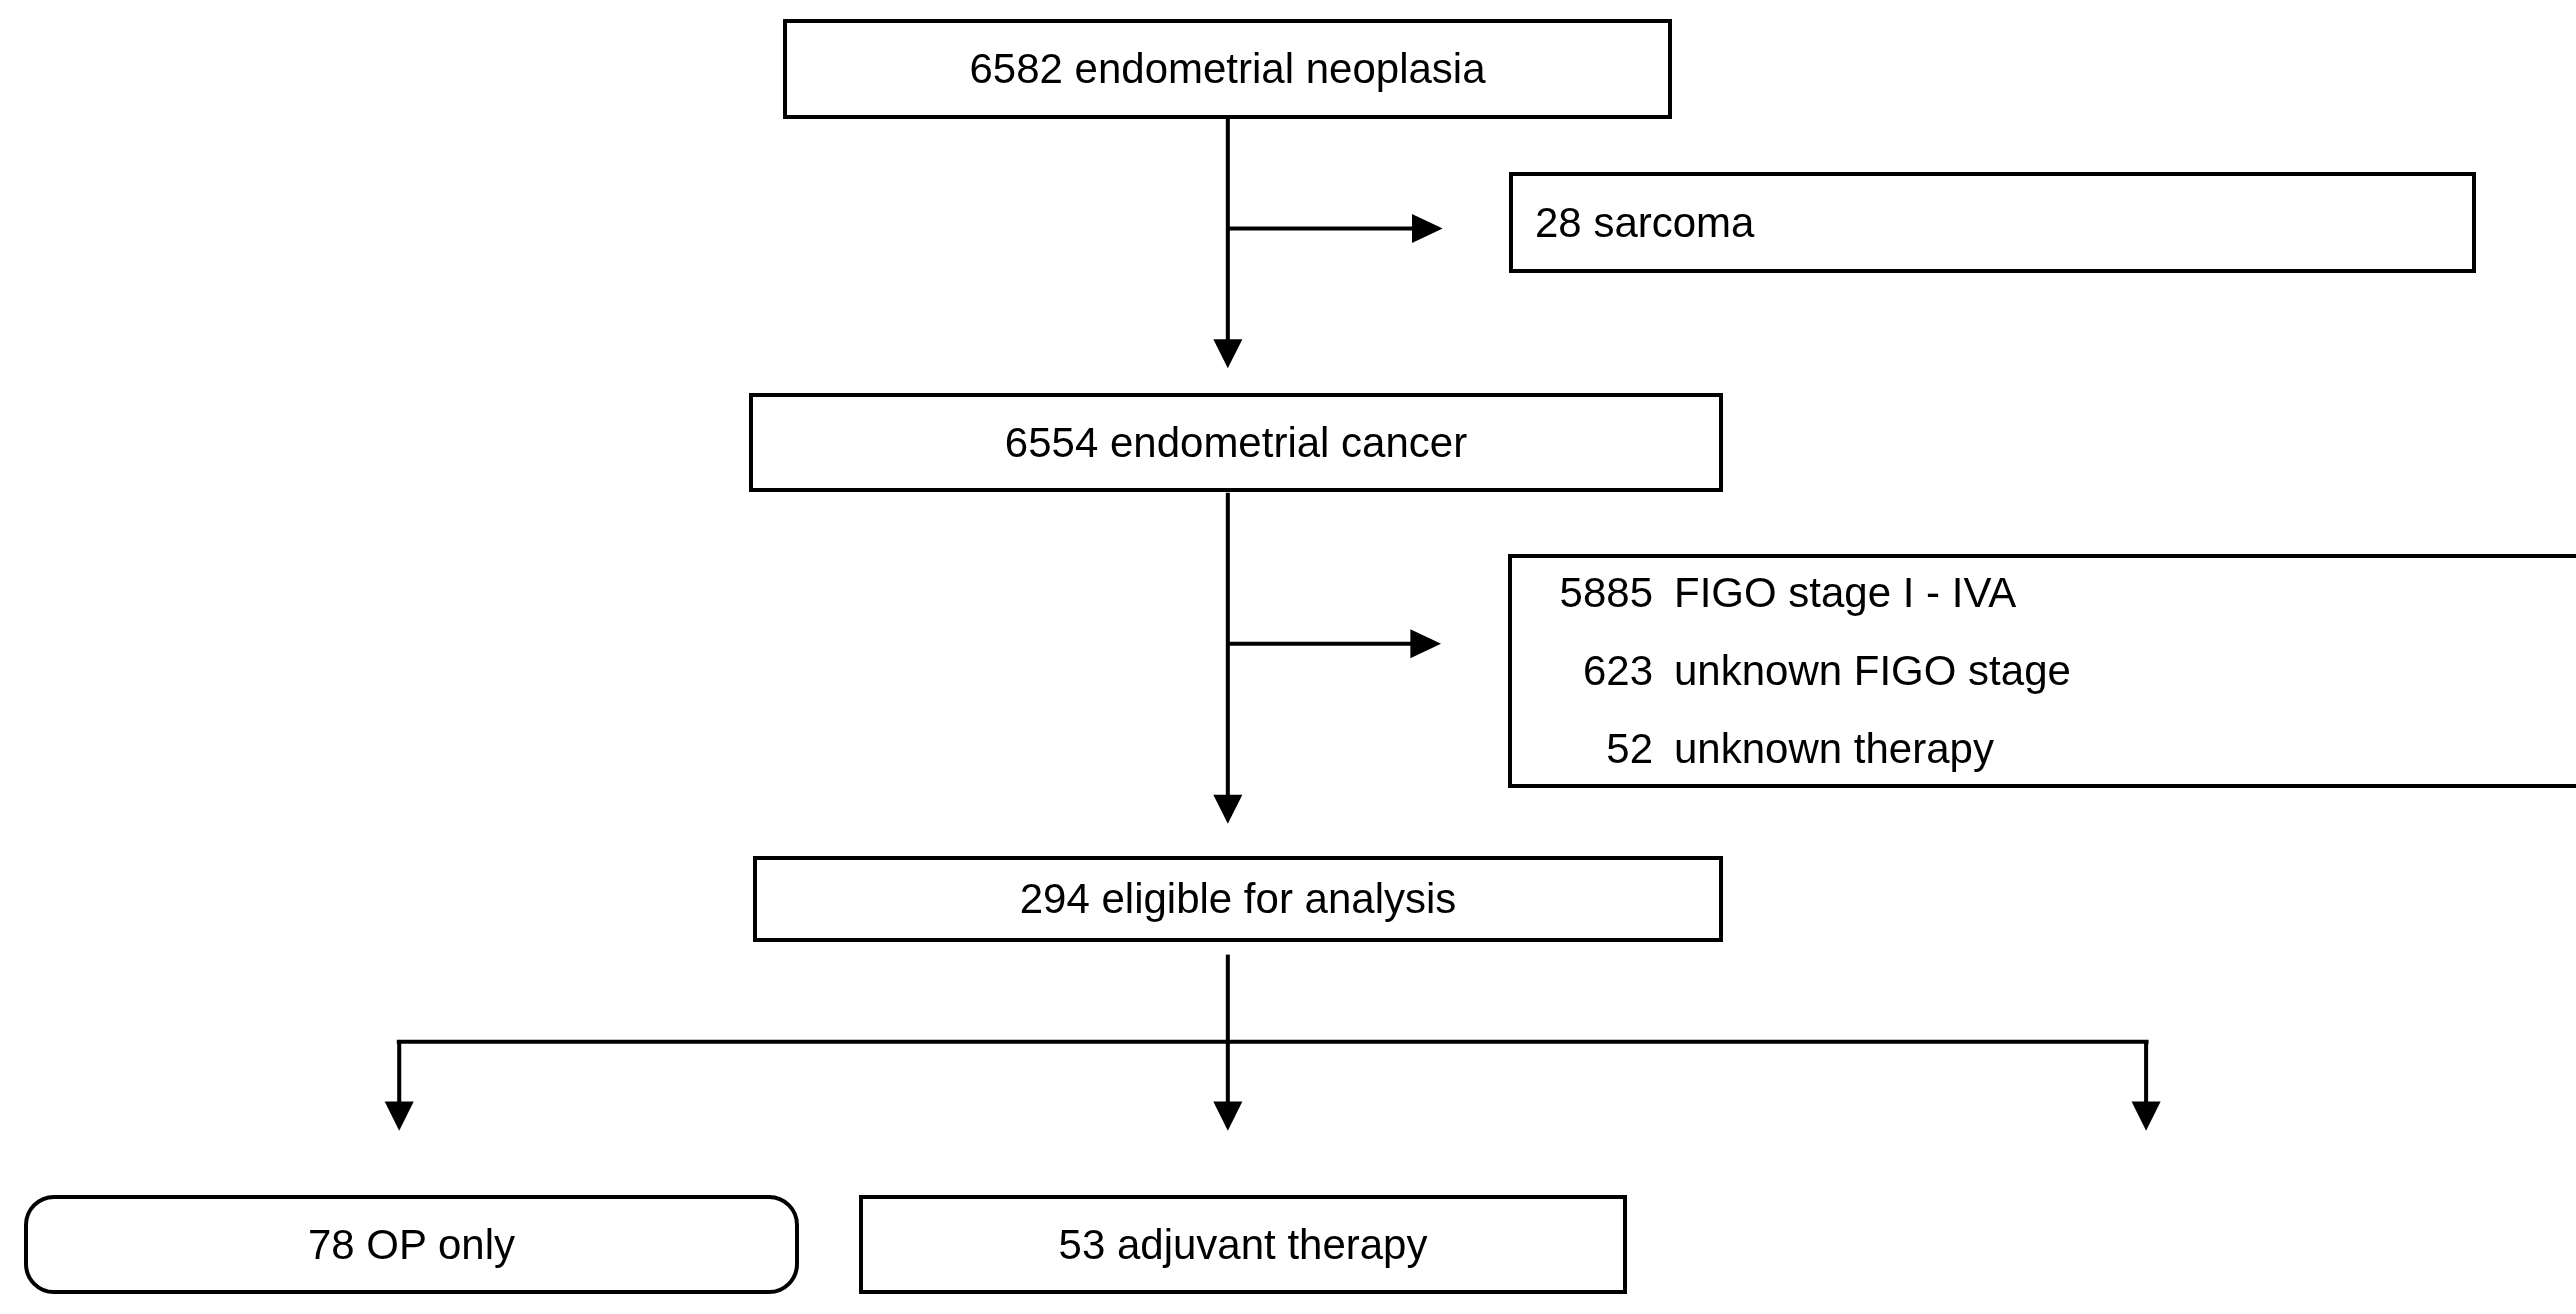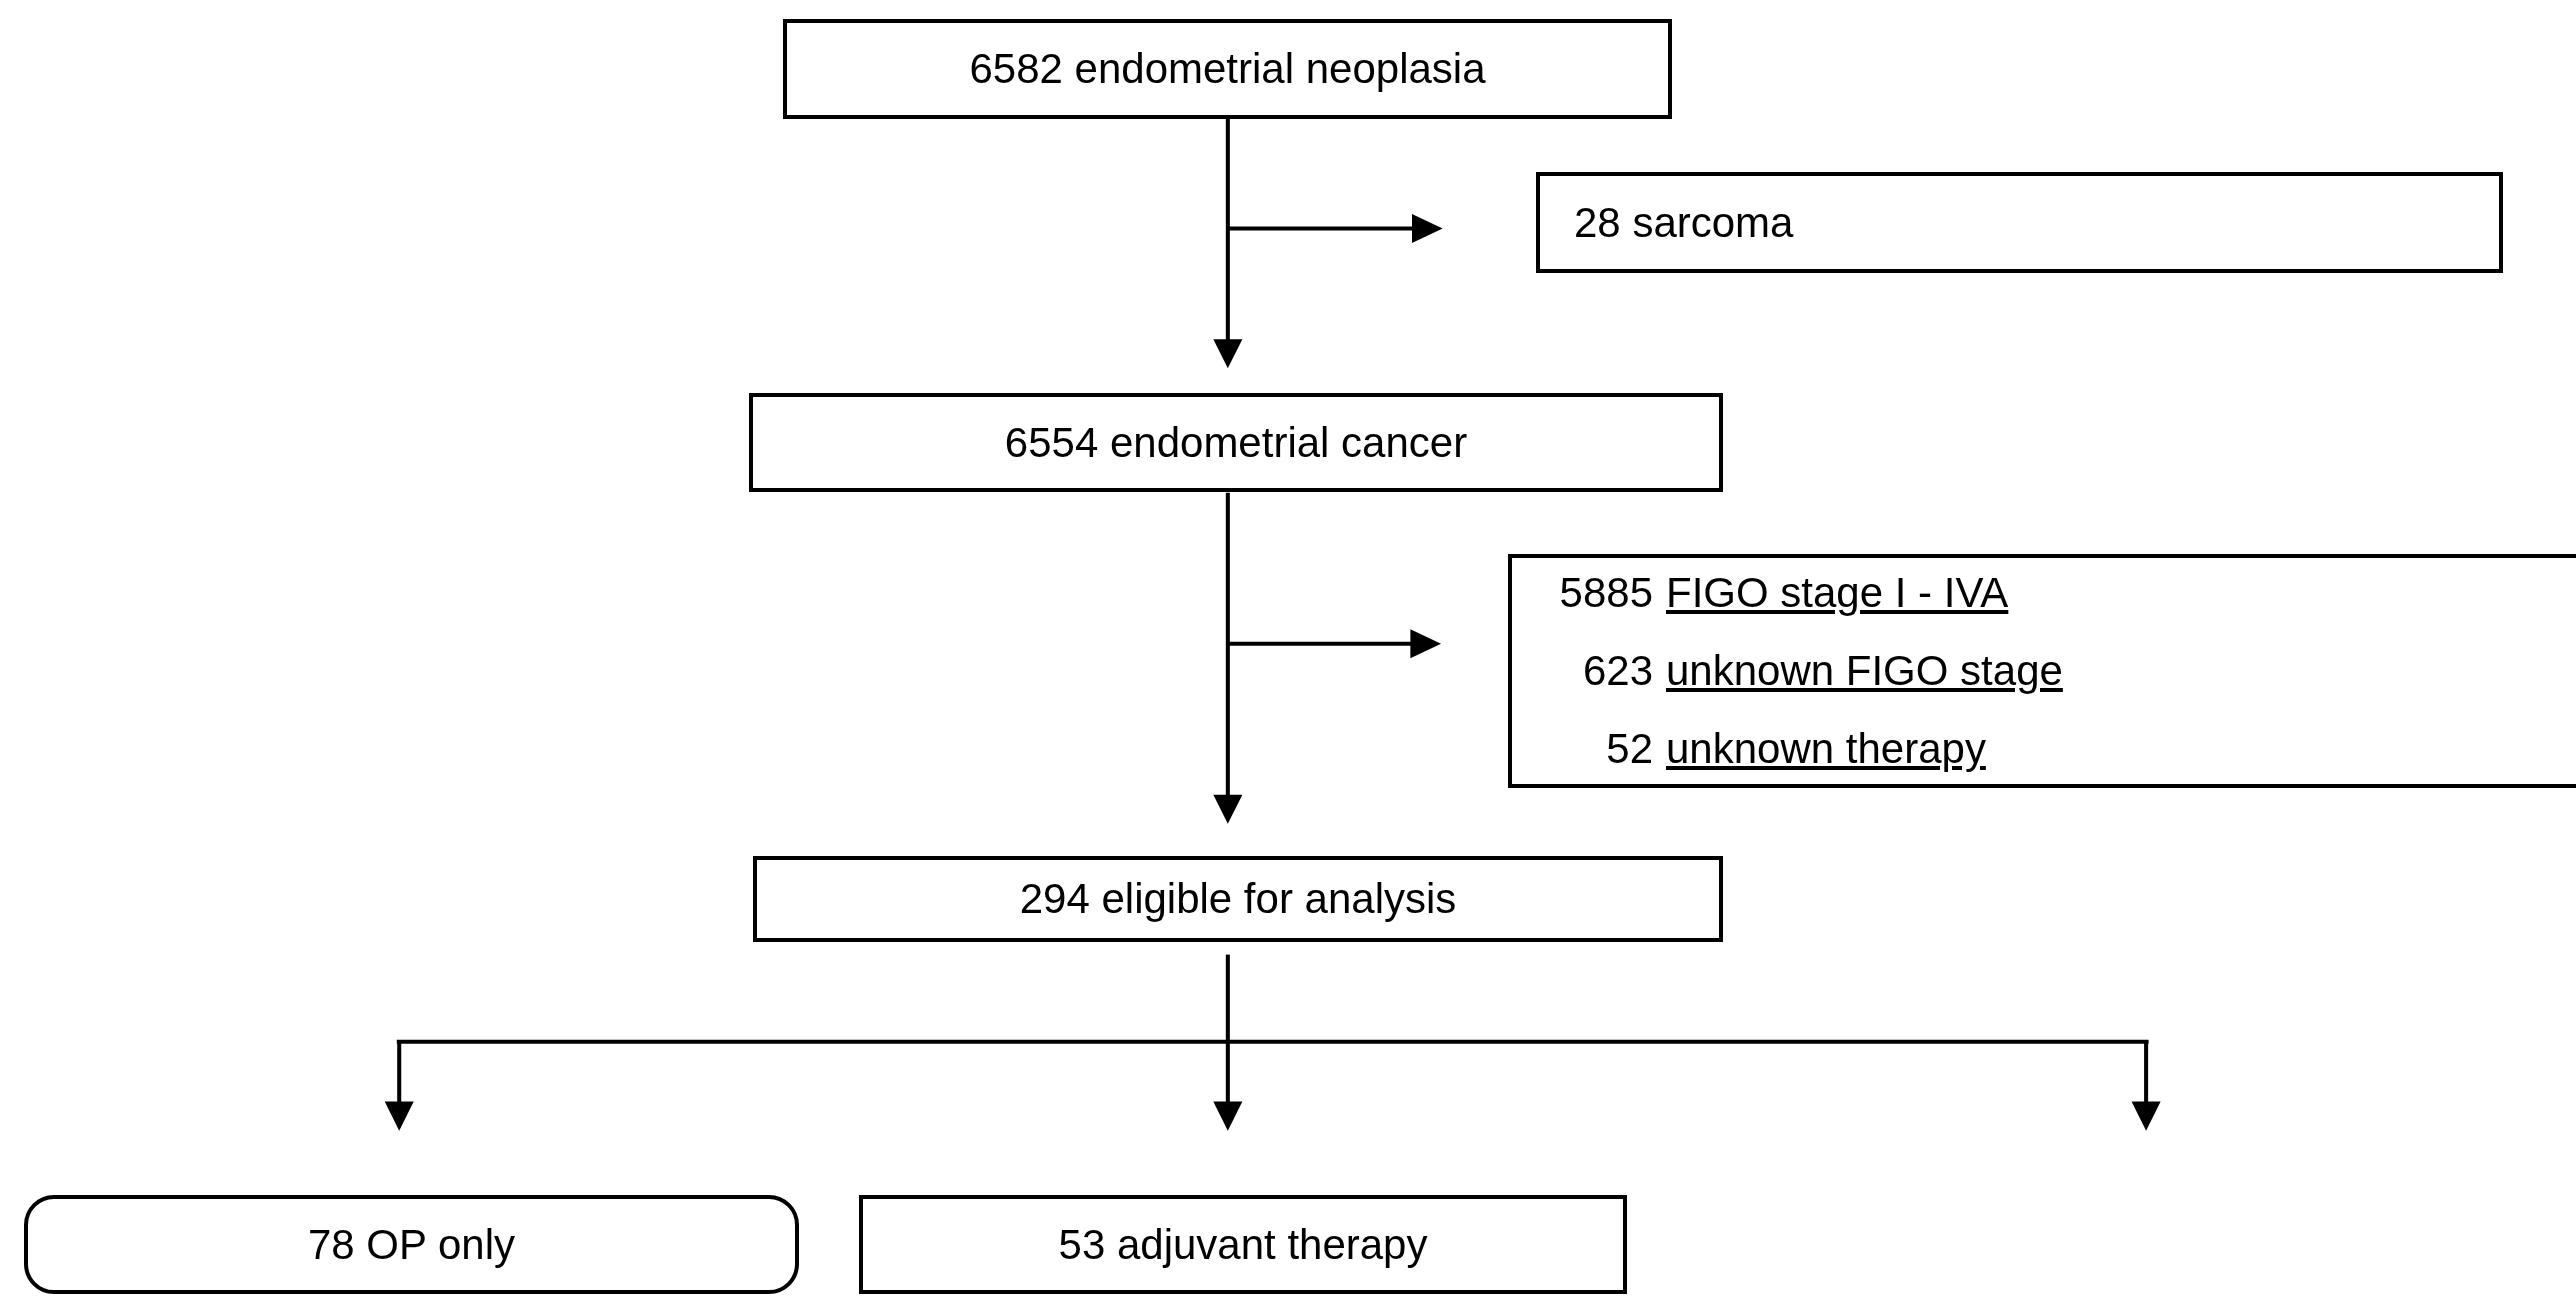--- a/index.html
+++ b/index.html
@@ -37,33 +37,33 @@
     background: #ffffff;
     border: 4.8px solid #000000;
     box-sizing: border-box;
     display: flex;
     align-items: center;
     justify-content: center;
     white-space: nowrap;
   }
   .node-total      { left: 783px;  top: 18.6px;   width: 889px; height: 100px; }
   .node-sarcoma    { left: 1509px; top: 172px;  width: 967px; height: 101px;
-                     justify-content: flex-start; padding-left: 34px; margin-left: 27px; }
+                     justify-content: flex-start; padding-left: 22px; }
   .node-cancer     { left: 749px;  top: 393px;  width: 974px; height: 99px; }
   .node-excluded   { left: 1508px; top: 554px;  width: 1150px; height: 234px;
                      flex-direction: column; align-items: stretch;
                      justify-content: center; padding-left: 20px; }
   .node-eligible   { left: 753px;  top: 856px; width: 970px; height: 86px; }
   .node-op-only    { left: 24px;   top: 1195px; width: 775px;  height: 99px; border-radius: 30px; }
   .node-adjuvant   { left: 859px; top: 1195px; width: 768px;  height: 99px; }
   .node-op-adjuvant{ left: 1691px; top: 1195px; width: 872px; height: 99px; }
 
   .figo-line { display: flex; line-height: 78px; }
   .figo-num  { display: inline-block; width: 121px; text-align: right; }
-  .figo-text { margin-left: 13px; text-decoration: underline; }
+  .figo-text { margin-left: 21px; }
 </style>
 </head>
 <body>
 
 <div class="canvas">
 
   <svg class="connectors" viewBox="0 0 3189 1627" xmlns="http://www.w3.org/2000/svg">
 
     <g>
       <line x1="1520" y1="147" x2="1520" y2="422"></line>

